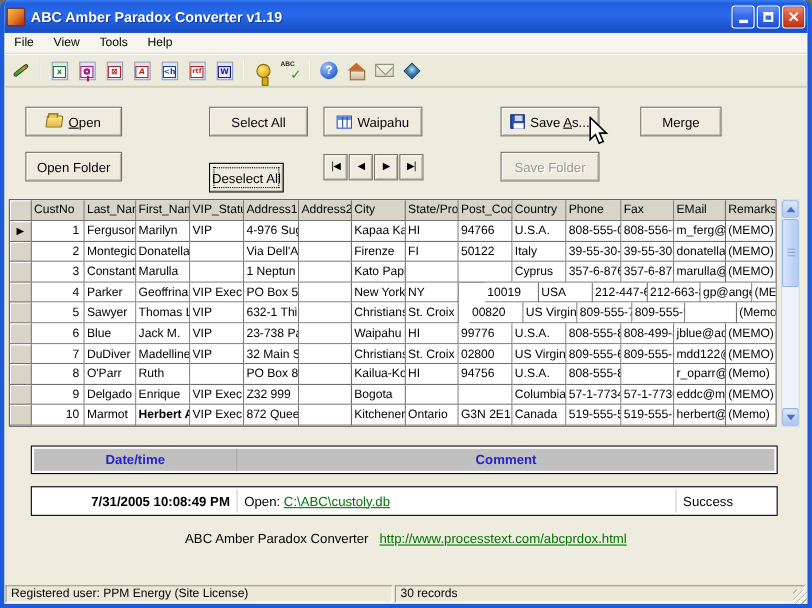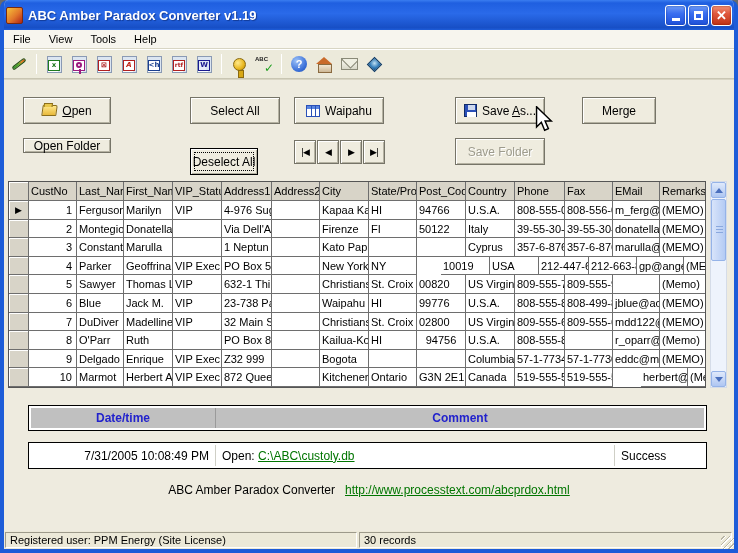--- a/index.html
+++ b/index.html
@@ -141,21 +141,21 @@
             background:linear-gradient(90deg,#d8e4fa,#b4cbf4); border:1px solid #95b3e8; border-radius:2px; cursor:pointer; }
   .sthumb::after { content:""; position:absolute; left:4px; top:26px; width:7px; height:1px; background:#8aa8de; box-shadow:0 3px 0 #8aa8de, 0 6px 0 #8aa8de; }
 
   
   .log-head { position:absolute; left:24px; top:325px; width:679px; height:26px; border:1px solid #000; background:#fff; padding:2px; display:flex; }
   .log-head .lh { background:#c0c0c0; color:#2222cc; font-weight:bold; font-size:12px; display:flex; align-items:center; justify-content:center; border-right:1px solid #9a9a9a; }
   .log-head .lh:last-child { border-right:none; }
   .log-entry { position:absolute; left:24px; top:362px; width:679px; height:27px; border:1px solid #000; background:#fff; padding:2px; display:flex; font-size:12px; }
   .log-entry .le { display:flex; align-items:center; border-right:1px solid #cfcfc6; padding:0 6px; white-space:nowrap; overflow:hidden; }
   .log-entry .le:last-child { border-right:none; }
-  .le.date { justify-content:flex-end; }
+  .le.date { justify-content:flex-end;font-weight:bold; }
   a.greenlink { color:#007500; text-decoration:underline; cursor:pointer; }
 
   .footer-line { position:absolute; left:0; top:403px; width:730px; text-align:center; font-size:12px; color:#000; }
 
   .client { position:absolute; left:0; top:79px; width:730px; height:452px; background:#eeebdf; border-top:1px solid #d8d5c4; }
 
   
   .statusbar { position:absolute; left:0; top:531px; width:730px; height:18px; background:#ece9d8; display:flex; font-size:11px; }
   .spanel { border:1px solid; border-color:#9d9a8b #fff #fff #9d9a8b; display:flex; align-items:center; padding:0 4px; height:16px; margin-top:1px; white-space:nowrap; overflow:hidden; }
   .spanel.left { width:352px; margin-left:1px; }
@@ -269,21 +269,21 @@
     <button class="btn" style="left:290px; top:17px; width:90px; height:27px;">
       <span class="columns-ico"></span>
         <span>Waipahu</span>
     </button>
     <button class="btn" style="left:451px; top:17px; width:90px; height:27px;">
       <span class="floppy-ico"></span>
         <span>Save <u>A</u>s...</span>
     </button>
     <button class="btn" style="left:578px; top:17px; width:74px; height:27px;">Merge</button>
 
-    <button class="btn" style="left:19px; top:58px; width:88px; height:15px;">Open Folder</button>
+    <button class="btn" style="left:19px; top:58px; width:88px; height:27px;">Open Folder</button>
     <button class="btn focused" style="left:186px; top:68px; width:68px; height:27px;">Deselect All</button>
     <button class="btn" style="left:290px; top:60px; width:22px; height:24px;">
         <span class="navglyph">|◀</span>
       </button>
     <button class="btn" style="left:313px; top:60px; width:22px; height:24px;">
         <span class="navglyph">◀</span>
       </button>
     <button class="btn" style="left:336px; top:60px; width:22px; height:24px;">
         <span class="navglyph">▶</span>
       </button>
@@ -383,21 +383,21 @@
             <div class="grow">
               <div class="gcell sel" style="width: 20px;"></div>
               <div class="gcell num" style="width: 48px;">5</div>
               <div class="gcell " style="width: 47px;">Sawyer</div>
               <div class="gcell " style="width: 49px;">Thomas L</div>
               <div class="gcell " style="width: 49px;">VIP</div>
               <div class="gcell " style="width: 50px;">632-1 Thi</div>
               <div class="gcell " style="width: 48px;"></div>
               <div class="gcell " style="width: 49px;">Christians</div>
               <div class="gcell " style="width: 48px;">St. Croix</div>
-              <div class="gcell " style="width: 49px;">00820</div>
+              <div class="gcell " style="width: 49px; margin-left: 10px;">00820</div>
               <div class="gcell " style="width: 49px;">US Virgin</div>
               <div class="gcell " style="width: 50px;">809-555-7</div>
               <div class="gcell " style="width: 48px;">809-555-9</div>
               <div class="gcell " style="width: 47px;"></div>
               <div class="gcell " style="width: 46px;">(Memo)</div>
             </div>
             <div class="grow">
               <div class="gcell sel" style="width: 20px;"></div>
               <div class="gcell num" style="width: 48px;">6</div>
               <div class="gcell " style="width: 47px;">Blue</div>
@@ -434,21 +434,21 @@
             <div class="grow">
               <div class="gcell sel" style="width: 20px;"></div>
               <div class="gcell num" style="width: 48px;">8</div>
               <div class="gcell " style="width: 47px;">O'Parr</div>
               <div class="gcell " style="width: 49px;">Ruth</div>
               <div class="gcell " style="width: 49px;"></div>
               <div class="gcell " style="width: 50px;">PO Box 8</div>
               <div class="gcell " style="width: 48px;"></div>
               <div class="gcell " style="width: 49px;">Kailua-Ko</div>
               <div class="gcell " style="width: 48px;">HI</div>
-              <div class="gcell " style="width: 49px; text-align: center;">94756</div>
+              <div class="gcell " style="width: 49px;">94756</div>
               <div class="gcell " style="width: 49px;">U.S.A.</div>
               <div class="gcell " style="width: 50px;">808-555-8</div>
               <div class="gcell " style="width: 48px;"></div>
               <div class="gcell " style="width: 47px;">r_oparr@</div>
               <div class="gcell " style="width: 46px;">(Memo)</div>
             </div>
             <div class="grow">
               <div class="gcell sel" style="width: 20px;"></div>
               <div class="gcell num" style="width: 48px;">9</div>
               <div class="gcell " style="width: 47px;">Delgado D</div>
@@ -462,31 +462,31 @@
               <div class="gcell " style="width: 49px;">Columbia</div>
               <div class="gcell " style="width: 50px;">57-1-7734</div>
               <div class="gcell " style="width: 48px;">57-1-7730</div>
               <div class="gcell " style="width: 47px;">eddc@mo</div>
               <div class="gcell " style="width: 46px;">(MEMO)</div>
             </div>
             <div class="grow">
               <div class="gcell sel" style="width: 20px;"></div>
               <div class="gcell num" style="width: 48px;">10</div>
               <div class="gcell " style="width: 47px;">Marmot</div>
-              <div class="gcell " style="width: 49px;">Herbert A</div>
+              <div class="gcell " style="width: 49px; font-weight: bold;">Herbert A</div>
               <div class="gcell " style="width: 49px;">VIP Exec</div>
               <div class="gcell " style="width: 50px;">872 Quee</div>
               <div class="gcell " style="width: 48px;"></div>
               <div class="gcell " style="width: 49px;">Kitchener</div>
               <div class="gcell " style="width: 48px;">Ontario</div>
               <div class="gcell " style="width: 49px;">G3N 2E1</div>
               <div class="gcell " style="width: 49px;">Canada</div>
               <div class="gcell " style="width: 50px;">519-555-5</div>
               <div class="gcell " style="width: 48px;">519-555-5</div>
-              <div class="gcell " style="width: 47px; margin-left: 28px;">herbert@</div>
+              <div class="gcell " style="width: 47px;">herbert@</div>
               <div class="gcell " style="width: 46px;">(Memo)</div>
             </div>
           </div>
       </div>
       <div class="sbar">
         <div class="sbtn up">
             <span class="tri-up"></span>
           </div>
         <div class="sthumb"></div>
         <div class="sbtn down">

